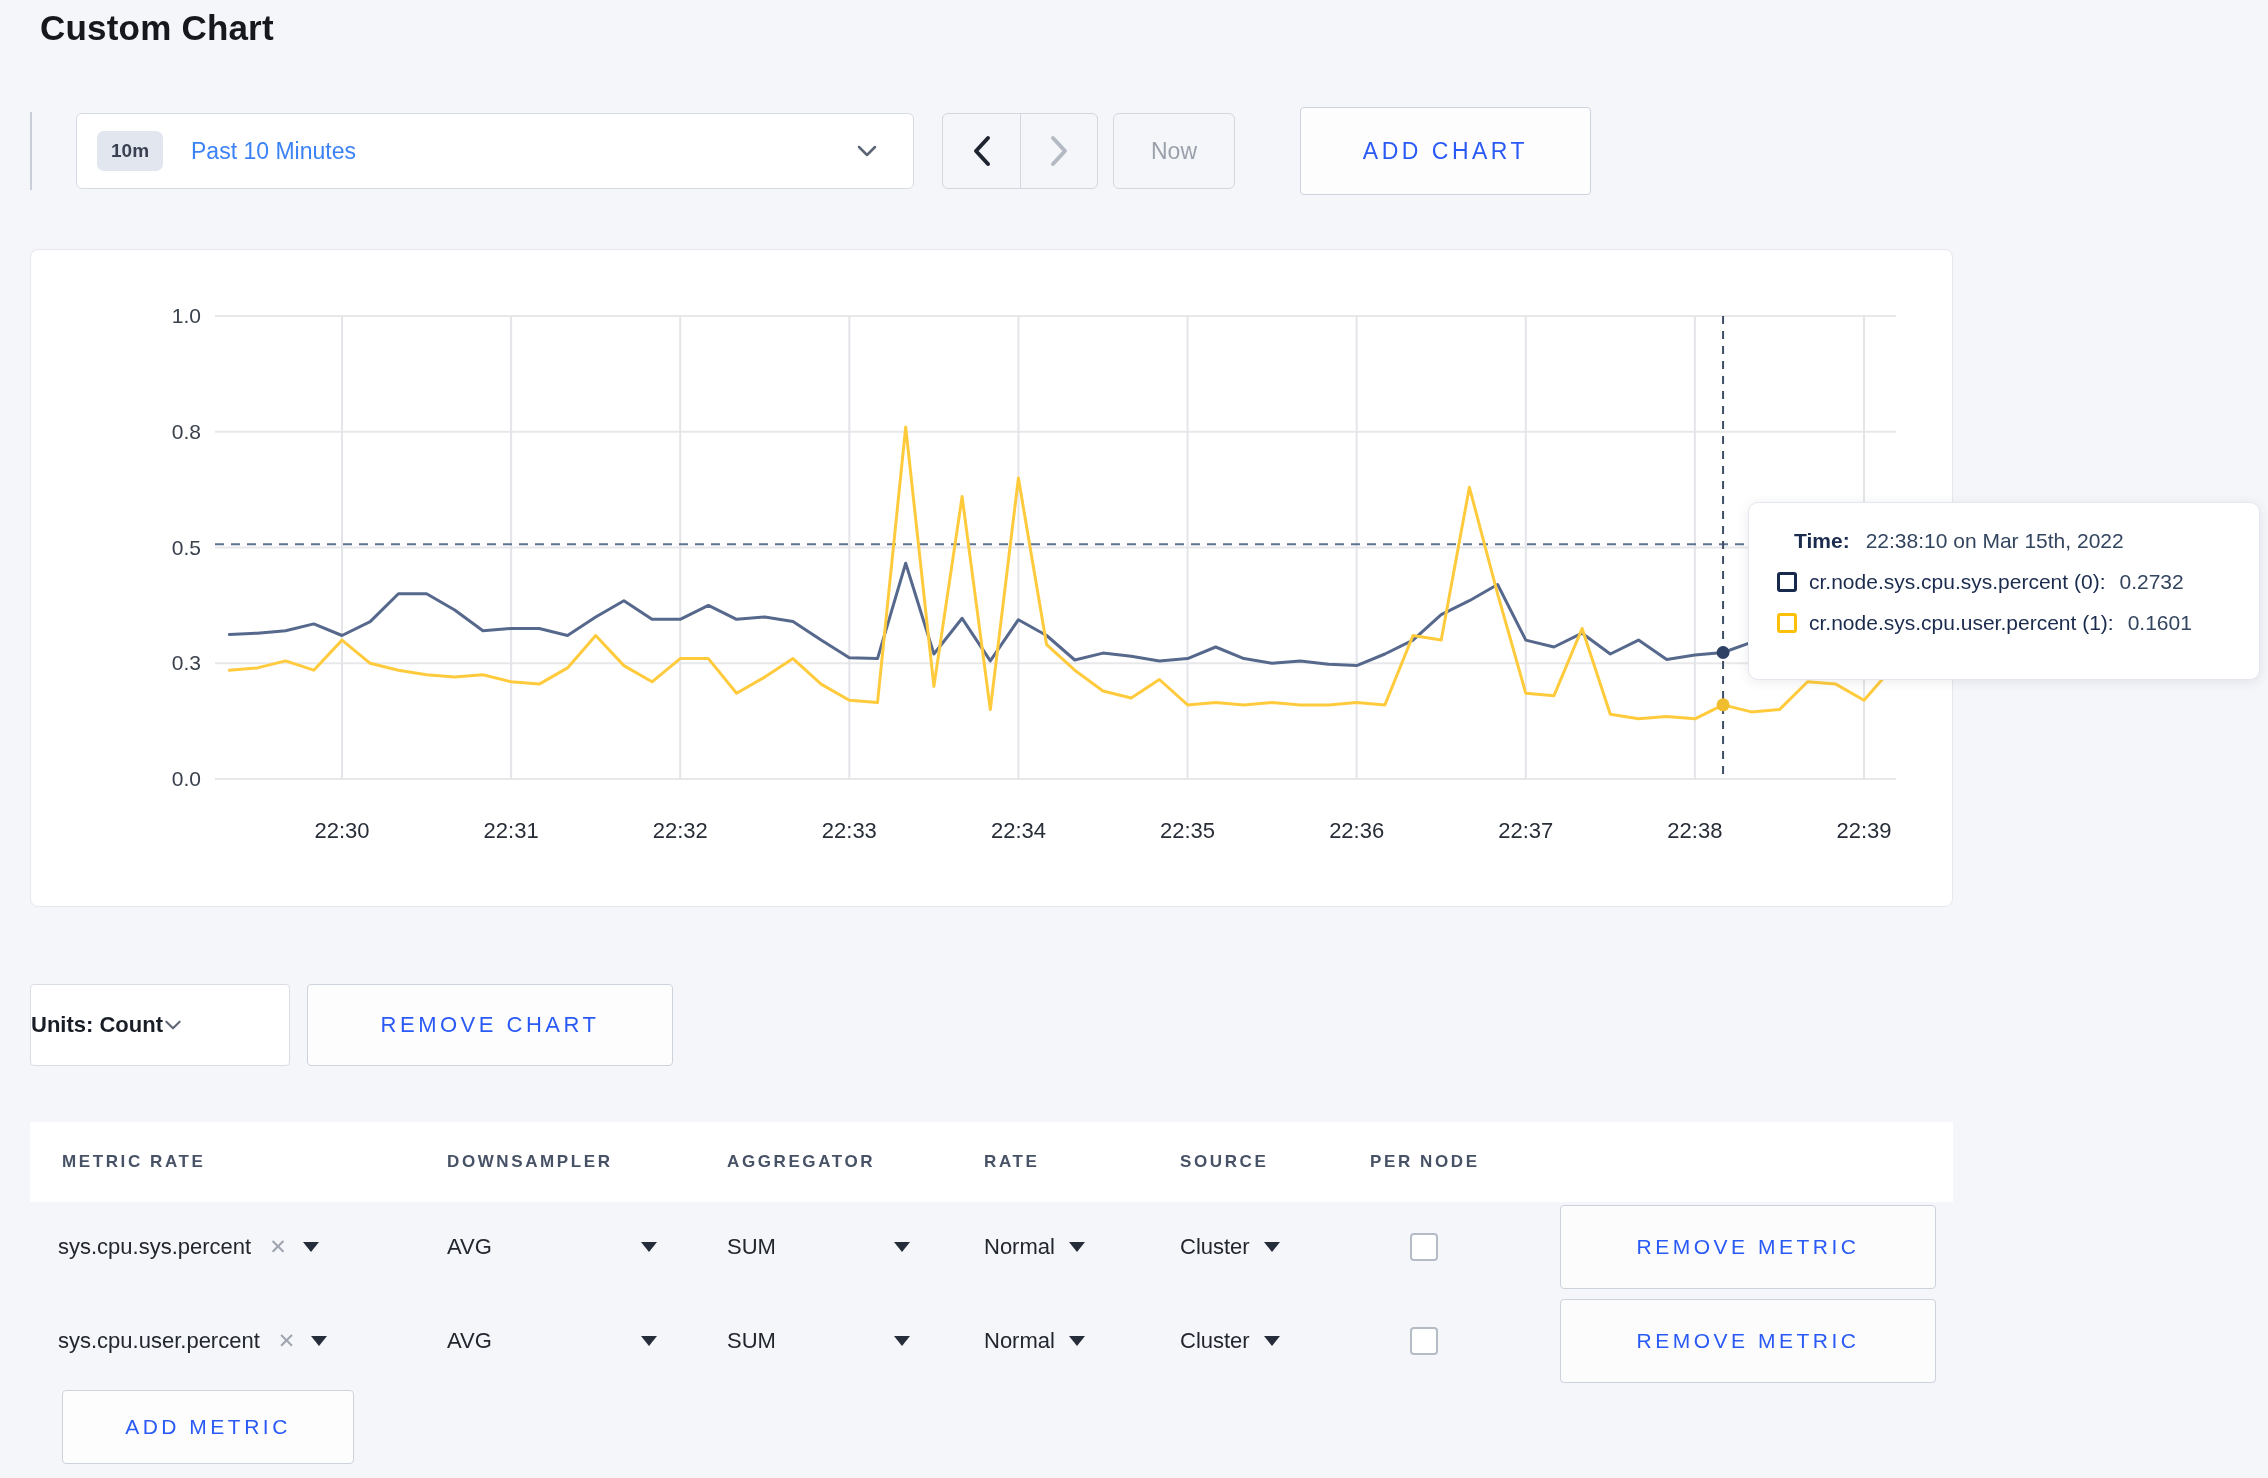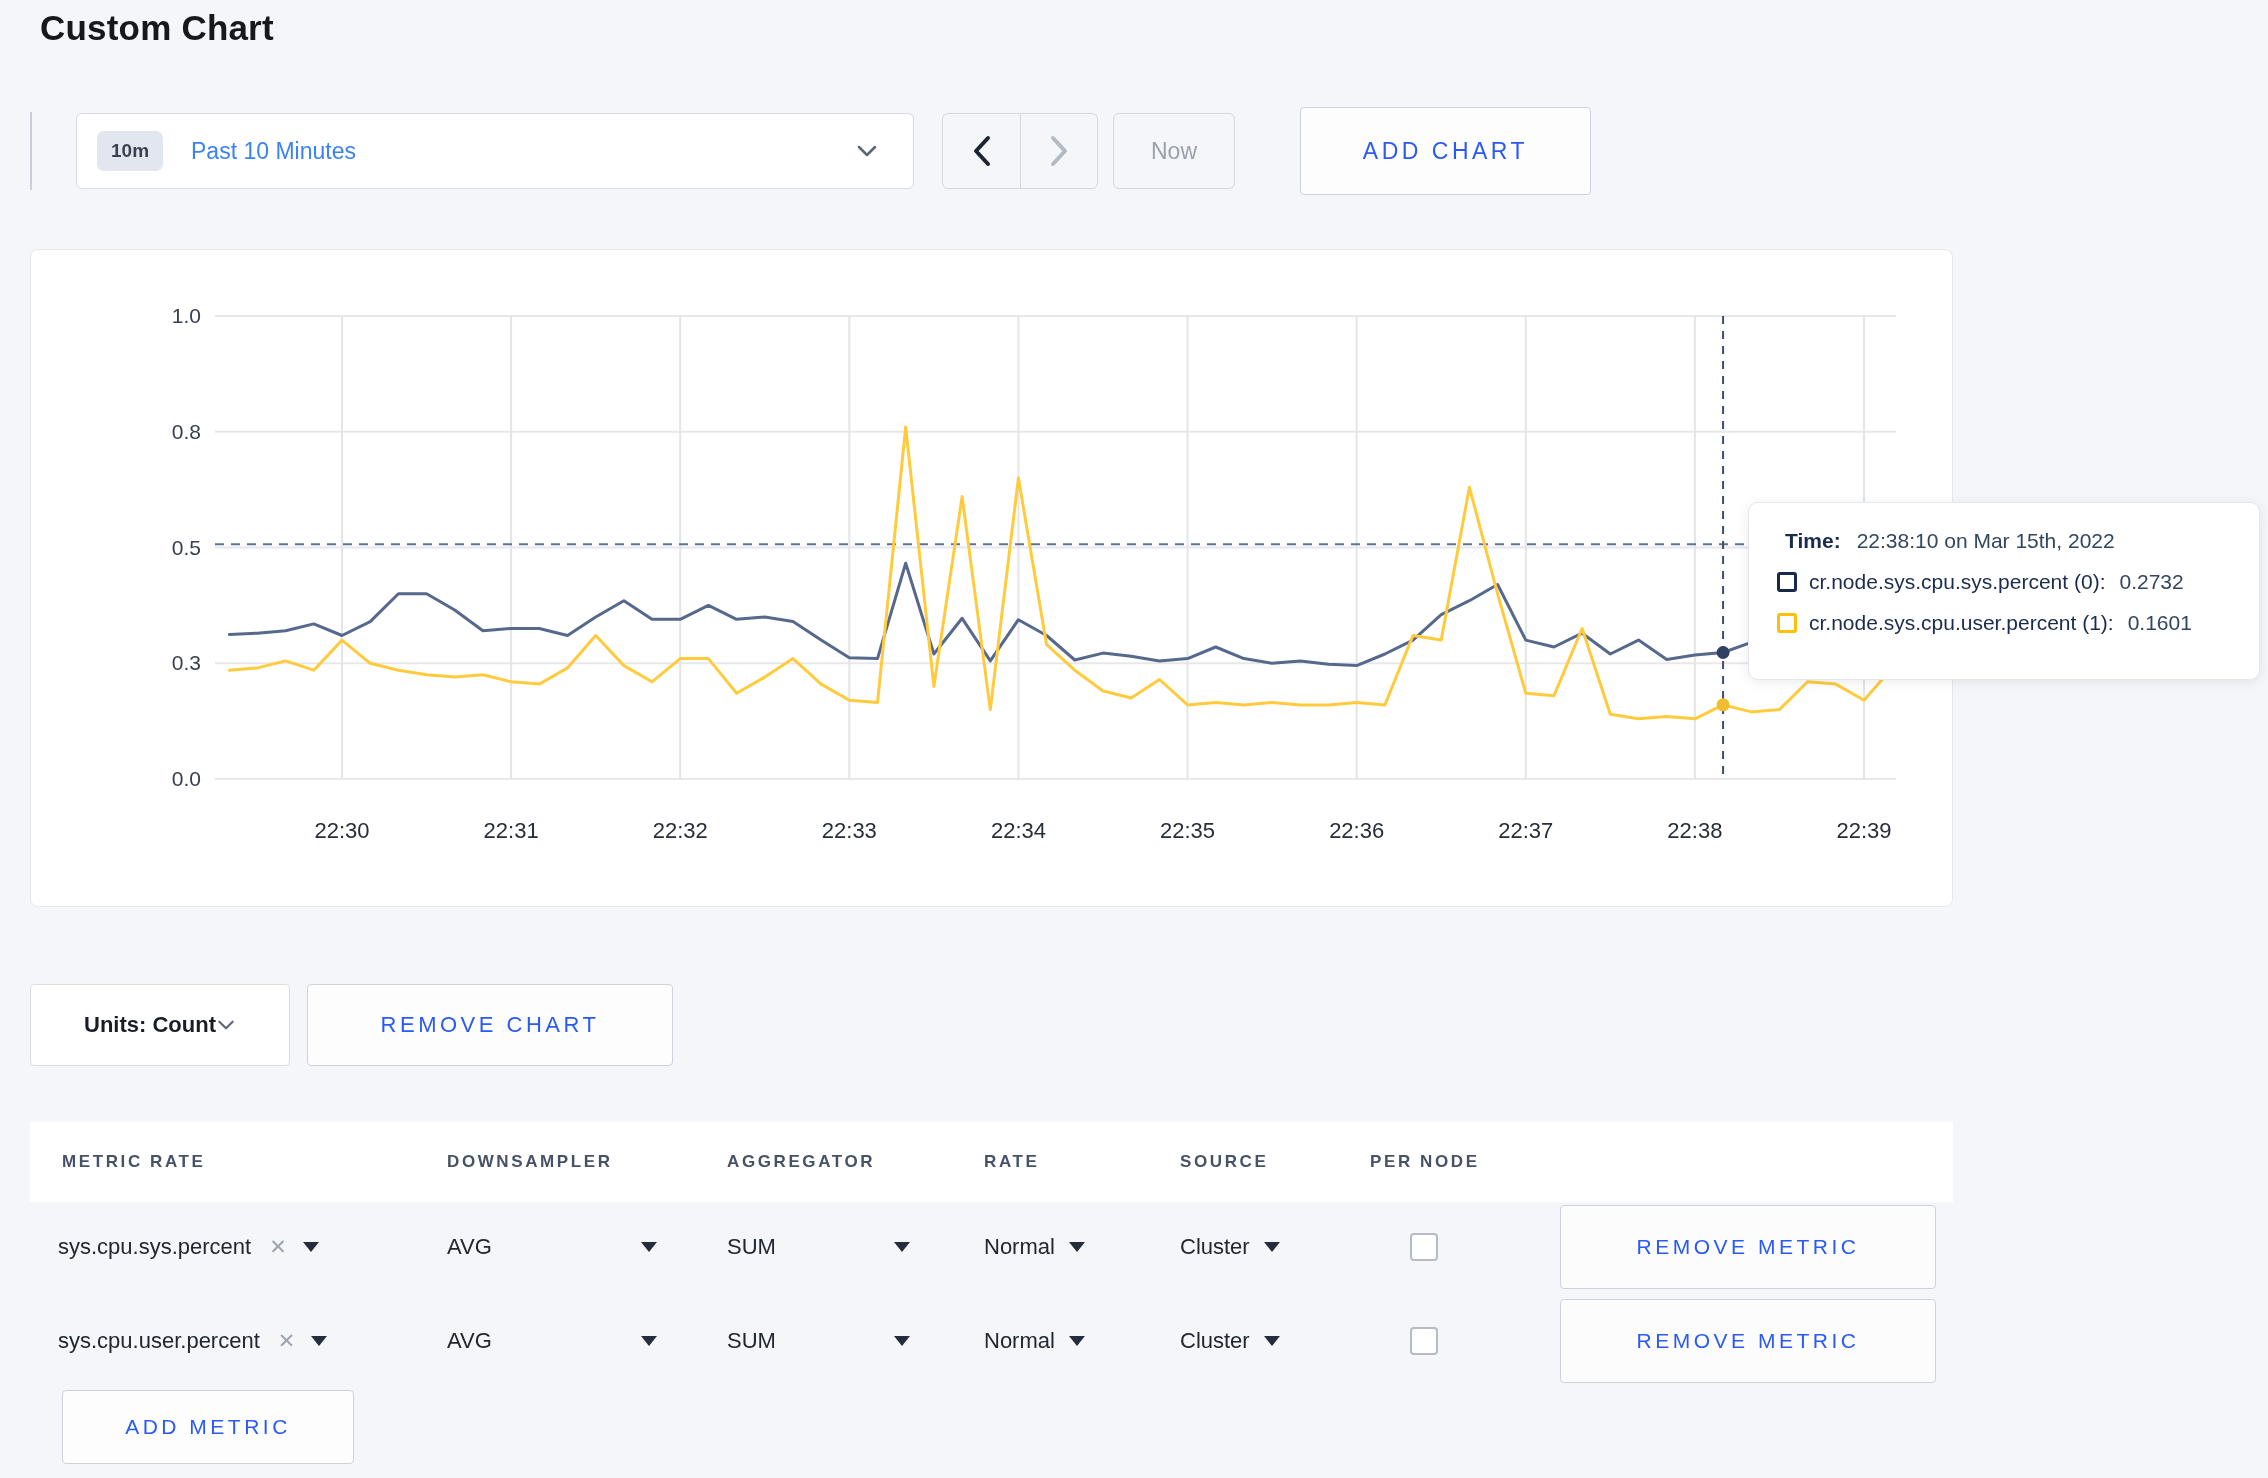--- a/index.html
+++ b/index.html
@@ -59,31 +59,31 @@
   #chart-svg { position: absolute; left: 0; top: 0; }
 
   
   #chart-tooltip {
     left: 1748px; top: 502px; width: 512px; height: 178px;
     background: #fff; border: 1px solid #e4e7ee; border-radius: 10px;
     box-shadow: 0 2px 12px rgba(50,60,80,.10);
     padding: 26px 0 0 28px; font-size: 21px; color: #1b2b4e;
   }
   .tt-row { display: flex; align-items: center; margin-bottom: 17px; }
-  .tt-time-label { font-weight: 700; margin-left: 8px; }
+  .tt-time-label { font-weight: 700; margin-left: 17px; }
   .tt-time-value { margin-left: 16px; color: #33455f; }
   .swatch { width: 20px; height: 20px; border: 3.5px solid #17294d; border-radius: 3px; background: #fff; flex: none; margin-right: 12px; }
   .tt-metric { font-weight: 400; }
   .tt-val { margin-left: 14px; color: #33455f; }
 
   
   #units-dropdown {
     left: 30px; top: 984px; width: 260px; height: 82px;
     background: #fff; border: 1px solid #d9dde4; border-radius: 4px;
-    display: flex; align-items: center; justify-content: center; gap: 0; cursor: pointer;
+    display: flex; align-items: center; gap: 0; cursor: pointer;
   }
   #units-label { font-size: 22px; font-weight: 700; color: #191e26; }
   #remove-chart-button { left: 307px; top: 984px; width: 366px; height: 82px; font-size: 22px; }
 
   
   #table-header-band { left: 30px; top: 1122px; width: 1923px; height: 80px; background: #fff; }
   .col-head {
     position: absolute; top: 1122px; height: 80px; line-height: 80px;
     font-size: 17px; font-weight: 700; letter-spacing: 2.6px; color: #475266;
   }

